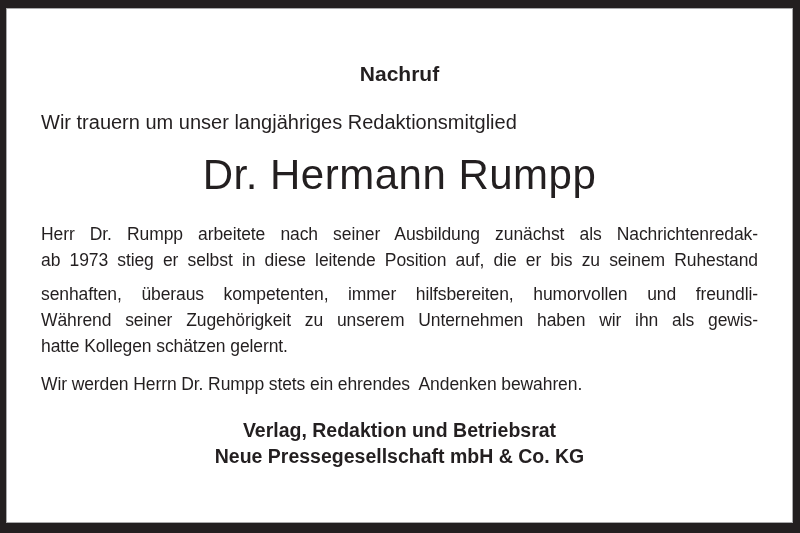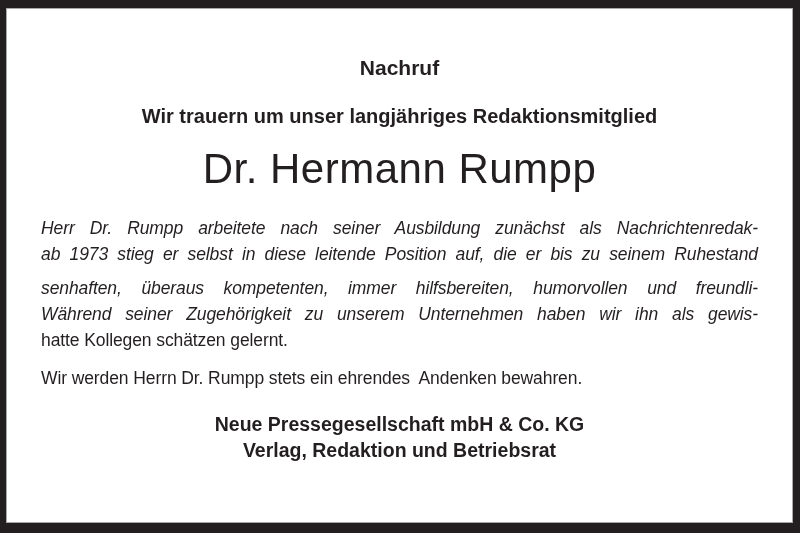--- a/index.html
+++ b/index.html
@@ -23,46 +23,45 @@
     padding: 36px 34px 0 34px;
     font-family: "Liberation Sans", sans-serif;
     color: #231f20;
     overflow: hidden;
   }
   .title {
     font-size: 21px;
     line-height: 26px;
     font-weight: bold;
     text-align: center;
-    margin: 10px 0 22px 0;
+    margin: 16px 0 22px 0;
   }
   .subtitle {
     font-size: 20px;
     line-height: 26px;
-    font-weight: 700;
-    text-align: center;
+    font-weight: 400;
+    text-align: left;
     margin: 0 0 16px 0;
   }
   .name {
     font-size: 42px;
     line-height: 48px;
     font-weight: 400;
     text-align: center;
     letter-spacing: 0.5px;
     margin: 0 0 22px 0;
   }
   .para {
     font-size: 17.5px;
     line-height: 26px;
     letter-spacing: -0.1px;
   }
   .para .jline {
     text-align: justify;
     text-align-last: justify;
-    font-style: italic;
   }
   .para .lastline {
     text-align: left;
     text-align-last: left;
     white-space: pre-wrap;
   }
   .p1 { margin: 0 0 8px 0; }
   .p2 { margin: 0 0 12px 0; }
   .p3 { margin: 0 0 20px 0; }
   .signature {
@@ -93,18 +92,18 @@
       <div class="jline">senhaften, überaus kompetenten, immer hilfsbereiten, humorvollen und freundli-</div>
       <div class="jline">Während seiner Zugehörigkeit zu unserem Unternehmen haben wir ihn als gewis-</div>
       <div class="lastline">hatte Kollegen schätzen gelernt.</div>
     </div>
 
     <div class="para p3">
       <div class="lastline">Wir werden Herrn Dr. Rumpp stets ein ehrendes  Andenken bewahren.</div>
     </div>
 
     <div class="signature">
+      <div>Verlag, Redaktion und Betriebsrat</div>
       <div>Neue Pressegesellschaft mbH &amp; Co. KG</div>
-      <div>Verlag, Redaktion und Betriebsrat</div>
     </div>
 
   </div>
 </div>
 
 </body></html>

